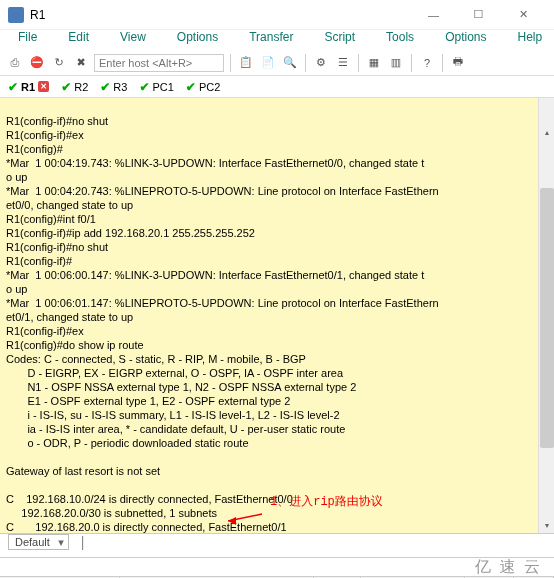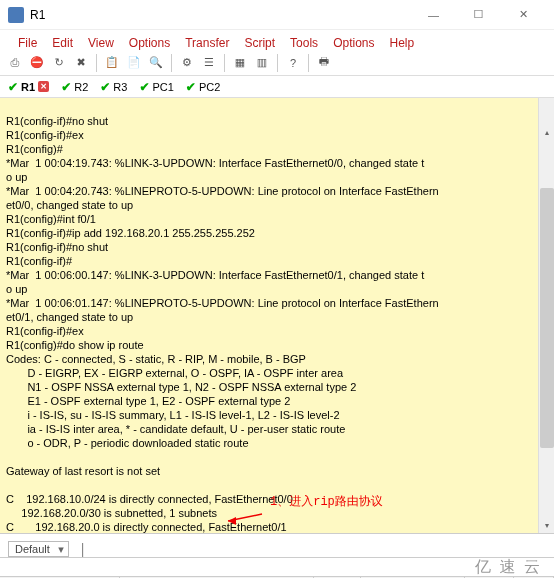--- a/index.html
+++ b/index.html
@@ -3,37 +3,37 @@
 <meta charset="utf-8">
 <style>
 *{box-sizing:border-box;margin:0;padding:0;font-family:"Segoe UI",Tahoma,sans-serif}
 body{background:#fff;width:554px;height:578px;overflow:hidden;position:relative}
 .titlebar{height:30px;display:flex;align-items:center;padding:0 8px;font-size:12px;color:#000;border-bottom:1px solid #eee}
 .titlebar .icon{width:16px;height:16px;background:#4a7ab8;margin-right:6px;border-radius:2px}
 .titlebar .t{flex:1}
 .winbtns{display:flex;gap:0}
 .winbtn{width:45px;height:28px;display:flex;align-items:center;justify-content:center;color:#666;font-size:11px}
 .winbtn.close{color:#666}
-.menubar{height:20px;display:flex;gap:3px;padding:0 12px;font-size:12px;color:#b91c1c;align-items:flex-end}
+.menubar{height:20px;display:flex;gap:19px;padding:0 12px;font-size:12px;color:#0f766e;align-items:flex-start}
 .menubar span{padding:0 6px}
 .toolbar{height:26px;display:flex;align-items:center;padding:0 6px;gap:4px;border-bottom:1px solid #ddd;font-size:11px}
 .tb-ico{width:18px;height:18px;display:flex;align-items:center;justify-content:center;color:#555;border-radius:2px}
 .hostbox{width:130px;height:18px;border:1px solid #ccc;font-size:11px;padding:0 4px;color:#888;background:#fff}
 .sep{width:1px;height:18px;background:#ccc;margin:0 2px}
 .tabs{height:22px;display:flex;align-items:center;padding:0 8px;gap:12px;font-size:11px;border-bottom:1px solid #ddd}
 .tab{display:flex;align-items:center;gap:3px}
 .chk{color:#0a0;font-weight:bold;font-size:12px}
 .tab.active{font-weight:bold}
 .xred{width:11px;height:11px;background:#d44;color:#fff;font-size:8px;display:flex;align-items:center;justify-content:center;border-radius:2px}
 .term{font-family:"Courier New",monospace;font-size:11px;line-height:13px;padding:4px 6px;white-space:pre;color:#000;background:#fef9c3;height:436px;overflow:hidden;position:relative;border-bottom:1px solid #ccc}
 .ann{position:absolute;color:#e00;font-family:Liberation Mono, monospace;font-size:12px;font-weight:500}
 .scrollbar{position:absolute;right:0;top:0;width:16px;height:100%;background:#f0f0f0;border-left:1px solid #ddd}
 .sb-btn{width:16px;height:16px;background:#f0f0f0;display:flex;align-items:center;justify-content:center;font-size:8px;color:#666}
 .sb-thumb{position:absolute;width:14px;left:1px;background:#ccc;border-radius:2px}
-.bottombar{height:24px;display:flex;align-items:flex-end;padding:0 8px;font-size:11px;border-bottom:1px solid #ccc;gap:6px;color:#444}
+.bottombar{height:24px;display:flex;align-items:flex-start;padding:0 8px;font-size:11px;border-bottom:1px solid #ccc;gap:6px;color:#444}
 .def-dd{border:1px solid #bbb;padding:1px 18px 1px 6px;background:#fff;font-size:11px;position:relative}
 .def-dd:after{content:"▾";position:absolute;right:4px;color:#666}
 .pipe{color:#888;font-size:14px;margin:0 6px}
 .watermark{height:18px;display:flex;align-items:center;justify-content:flex-end;padding:0 12px;font-size:16px;color:#999;letter-spacing:2px}
 .status{height:22px;display:flex;align-items:center;font-size:11px;background:#f3f3f3;border-top:1px solid #ccc}
 .status>div{padding:0 8px;border-right:1px solid #ccc;height:100%;display:flex;align-items:center}
 .status>div:first-child{flex:0 0 120px}
 svg.arr{position:absolute;overflow:visible}
 </style>
 </head>
@@ -59,20 +59,21 @@
   <span>Tools</span>
   <span>Options</span>
   <span>Help</span>
 </div>
 
 <div class="toolbar">
   <div class="tb-ico">⎙</div>
   <div class="tb-ico">⛔</div>
   <div class="tb-ico">↻</div>
   <div class="tb-ico">✖</div>
+  <input class="hostbox" placeholder="Enter host &lt;Alt+R&gt;" style="">
   <div class="sep"></div>
   <div class="tb-ico">📋</div>
   <div class="tb-ico">📄</div>
   <div class="tb-ico">🔍</div>
   <div class="sep"></div>
   <div class="tb-ico">⚙</div>
   <div class="tb-ico">☰</div>
   <div class="sep"></div>
   <div class="tb-ico">▦</div>
   <div class="tb-ico">▥</div>

